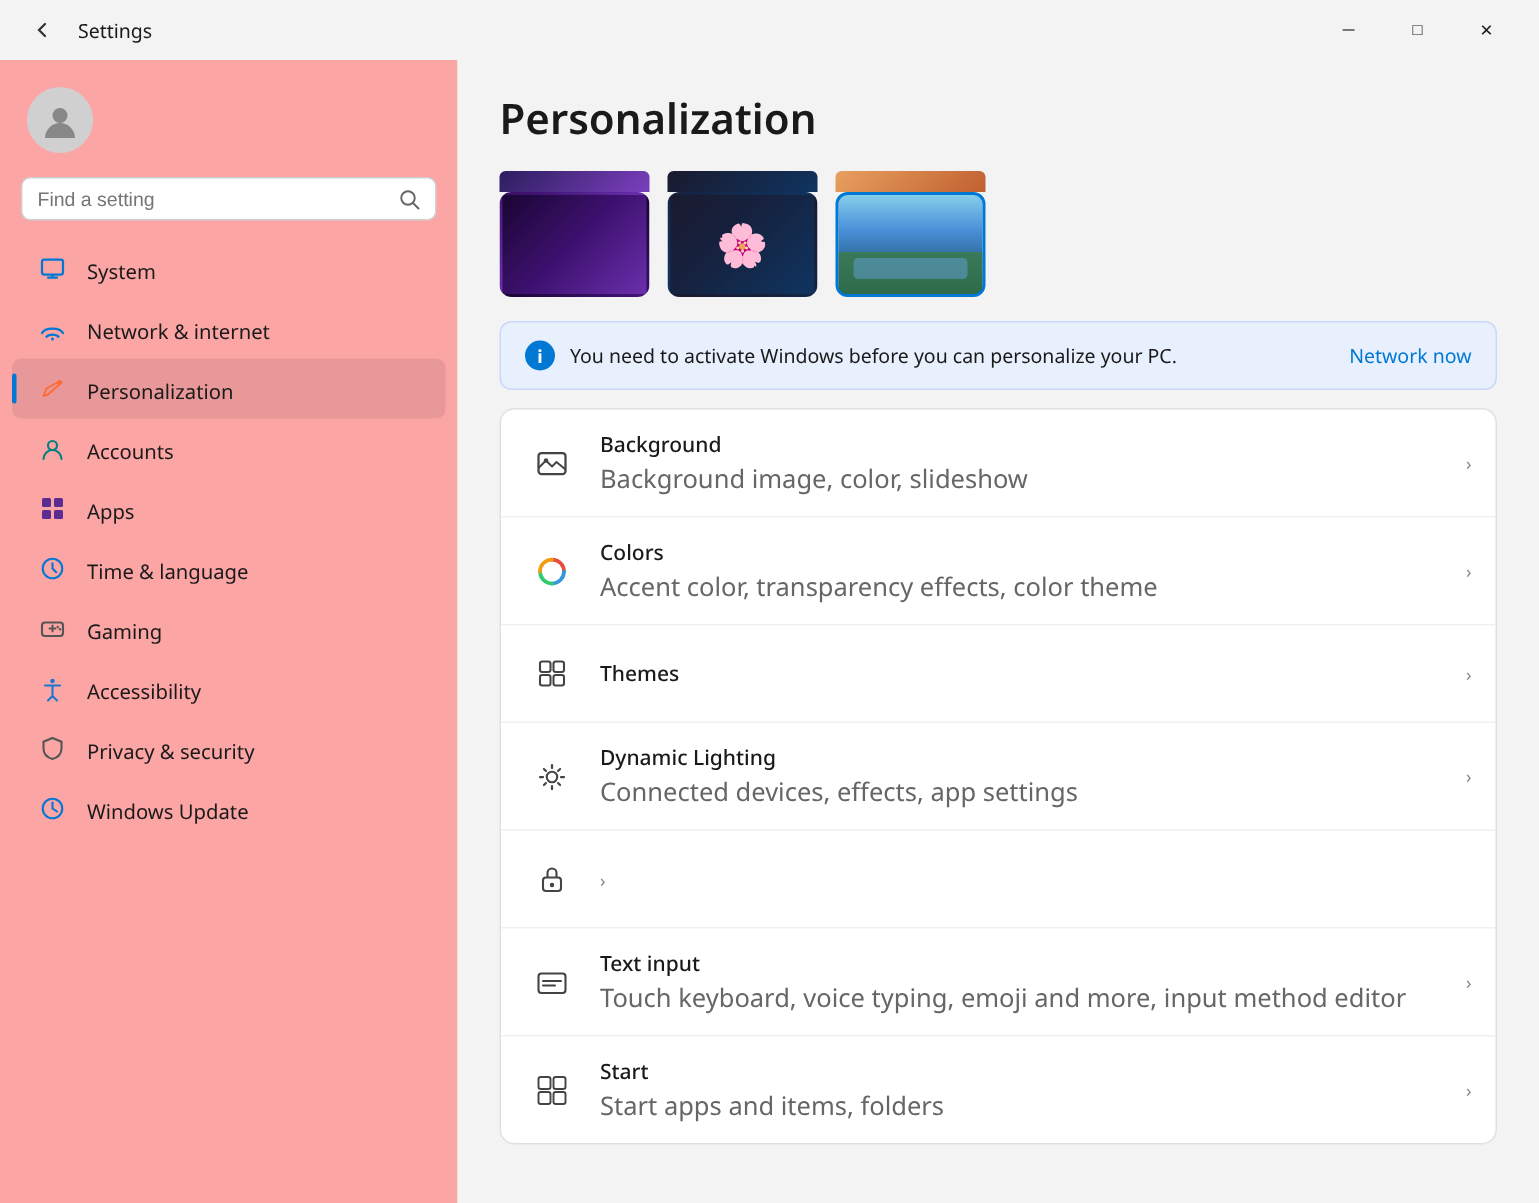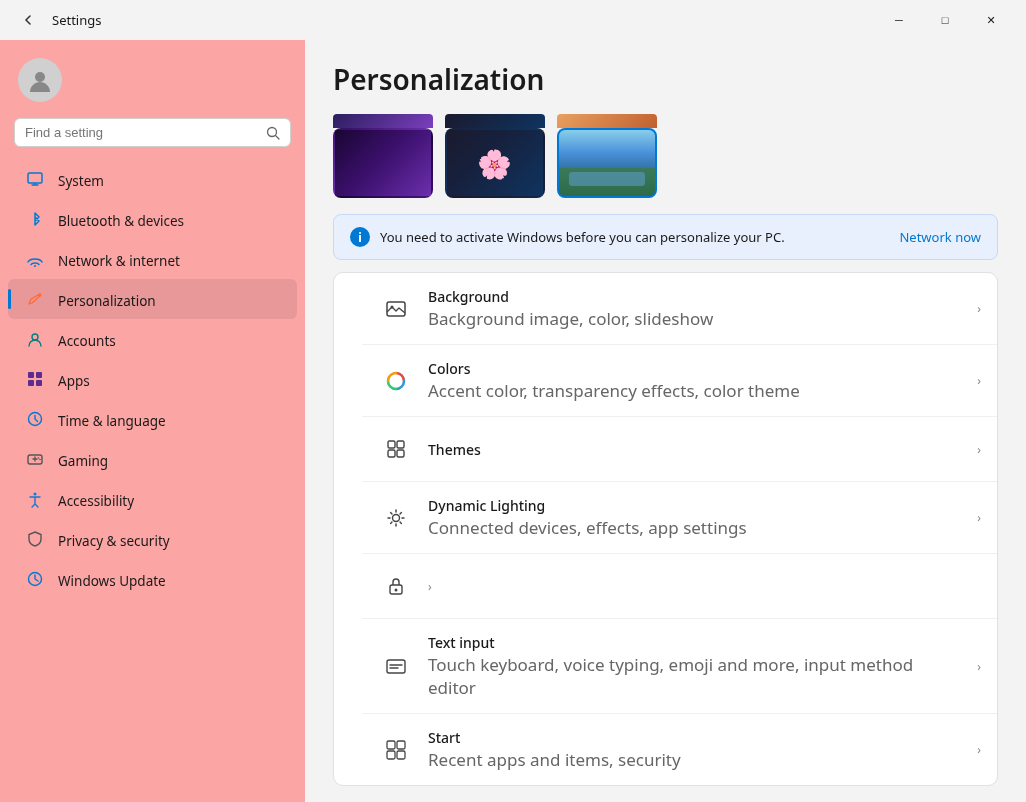--- a/index.html
+++ b/index.html
@@ -236,21 +236,20 @@
 
     
     .settings-list {
       display: flex;
       flex-direction: column;
       gap: 0;
       background: white;
       border-radius: 10px;
       overflow: hidden;
       border: 1px solid #e0e0e0;
-      padding-left: 28px;
     }
     .settings-item {
       display: flex;
       align-items: center;
       padding: 14px 16px;
       cursor: pointer;
       border-bottom: 1px solid #f0f0f0;
       gap: 14px;
     }
     .settings-item:last-child { border-bottom: none; }
@@ -329,28 +328,20 @@
     <div id="nav-list">
         <div class="nav-item">
     <div class="nav-icon icon-system">
       <svg width="18" height="18" viewBox="0 0 18 18" fill="none">
               <rect x="2" y="3" width="14" height="10" rx="1.5" stroke="#0078d4" stroke-width="1.5"></rect>
               <line x1="6" y1="15" x2="12" y2="15" stroke="#0078d4" stroke-width="1.5" stroke-linecap="round"></line>
               <line x1="9" y1="13" x2="9" y2="15" stroke="#0078d4" stroke-width="1.5"></line>
             </svg>
     </div>
     <span>System</span>
-  </div>
-        <div class="nav-item">
-    <div class="nav-icon icon-bluetooth">
-      <svg width="18" height="18" viewBox="0 0 18 18" fill="none">
-              <path d="M9 3v12M9 3l4 4-4 4M9 15l4-4-4-4" stroke="#0078d4" stroke-width="1.5" stroke-linecap="round" stroke-linejoin="round"></path>
-            </svg>
-    </div>
-    <span>Bluetooth &amp; devices</span>
   </div>
         <div class="nav-item">
     <div class="nav-icon icon-network">
       <svg width="18" height="18" viewBox="0 0 18 18" fill="none">
               <path d="M2 12c2-4 12-4 14 0" stroke="#0078d4" stroke-width="1.5" stroke-linecap="round"></path>
               <path d="M5 14.5c1.5-2 6.5-2 8 0" stroke="#0078d4" stroke-width="1.5" stroke-linecap="round"></path>
               <circle cx="9" cy="16" r="1" fill="#0078d4"></circle>
               <path d="M9 5C5 5 2 7.5 2 12" stroke="none"></path>
             </svg>
     </div>
@@ -554,19 +545,19 @@
     <div class="settings-item-icon">
       <svg width="22" height="22" viewBox="0 0 22 22" fill="none">
               <rect x="2" y="2" width="8" height="8" rx="1.5" stroke="#444" stroke-width="1.3"></rect>
               <rect x="12" y="2" width="8" height="8" rx="1.5" stroke="#444" stroke-width="1.3"></rect>
               <rect x="2" y="12" width="8" height="8" rx="1.5" stroke="#444" stroke-width="1.3"></rect>
               <rect x="12" y="12" width="8" height="8" rx="1.5" stroke="#444" stroke-width="1.3"></rect>
             </svg>
     </div>
     <div class="settings-item-text">
       <div class="settings-item-title">Start</div>
-      <div class="settings-item-desc">Recent apps and items, security</div>
+      <div class="settings-item-desc">Start apps and items, folders</div>
     </div>
     <span class="chevron">›</span>
   </div>
       </div>
   </div>
 </div>
 
 </body></html>

